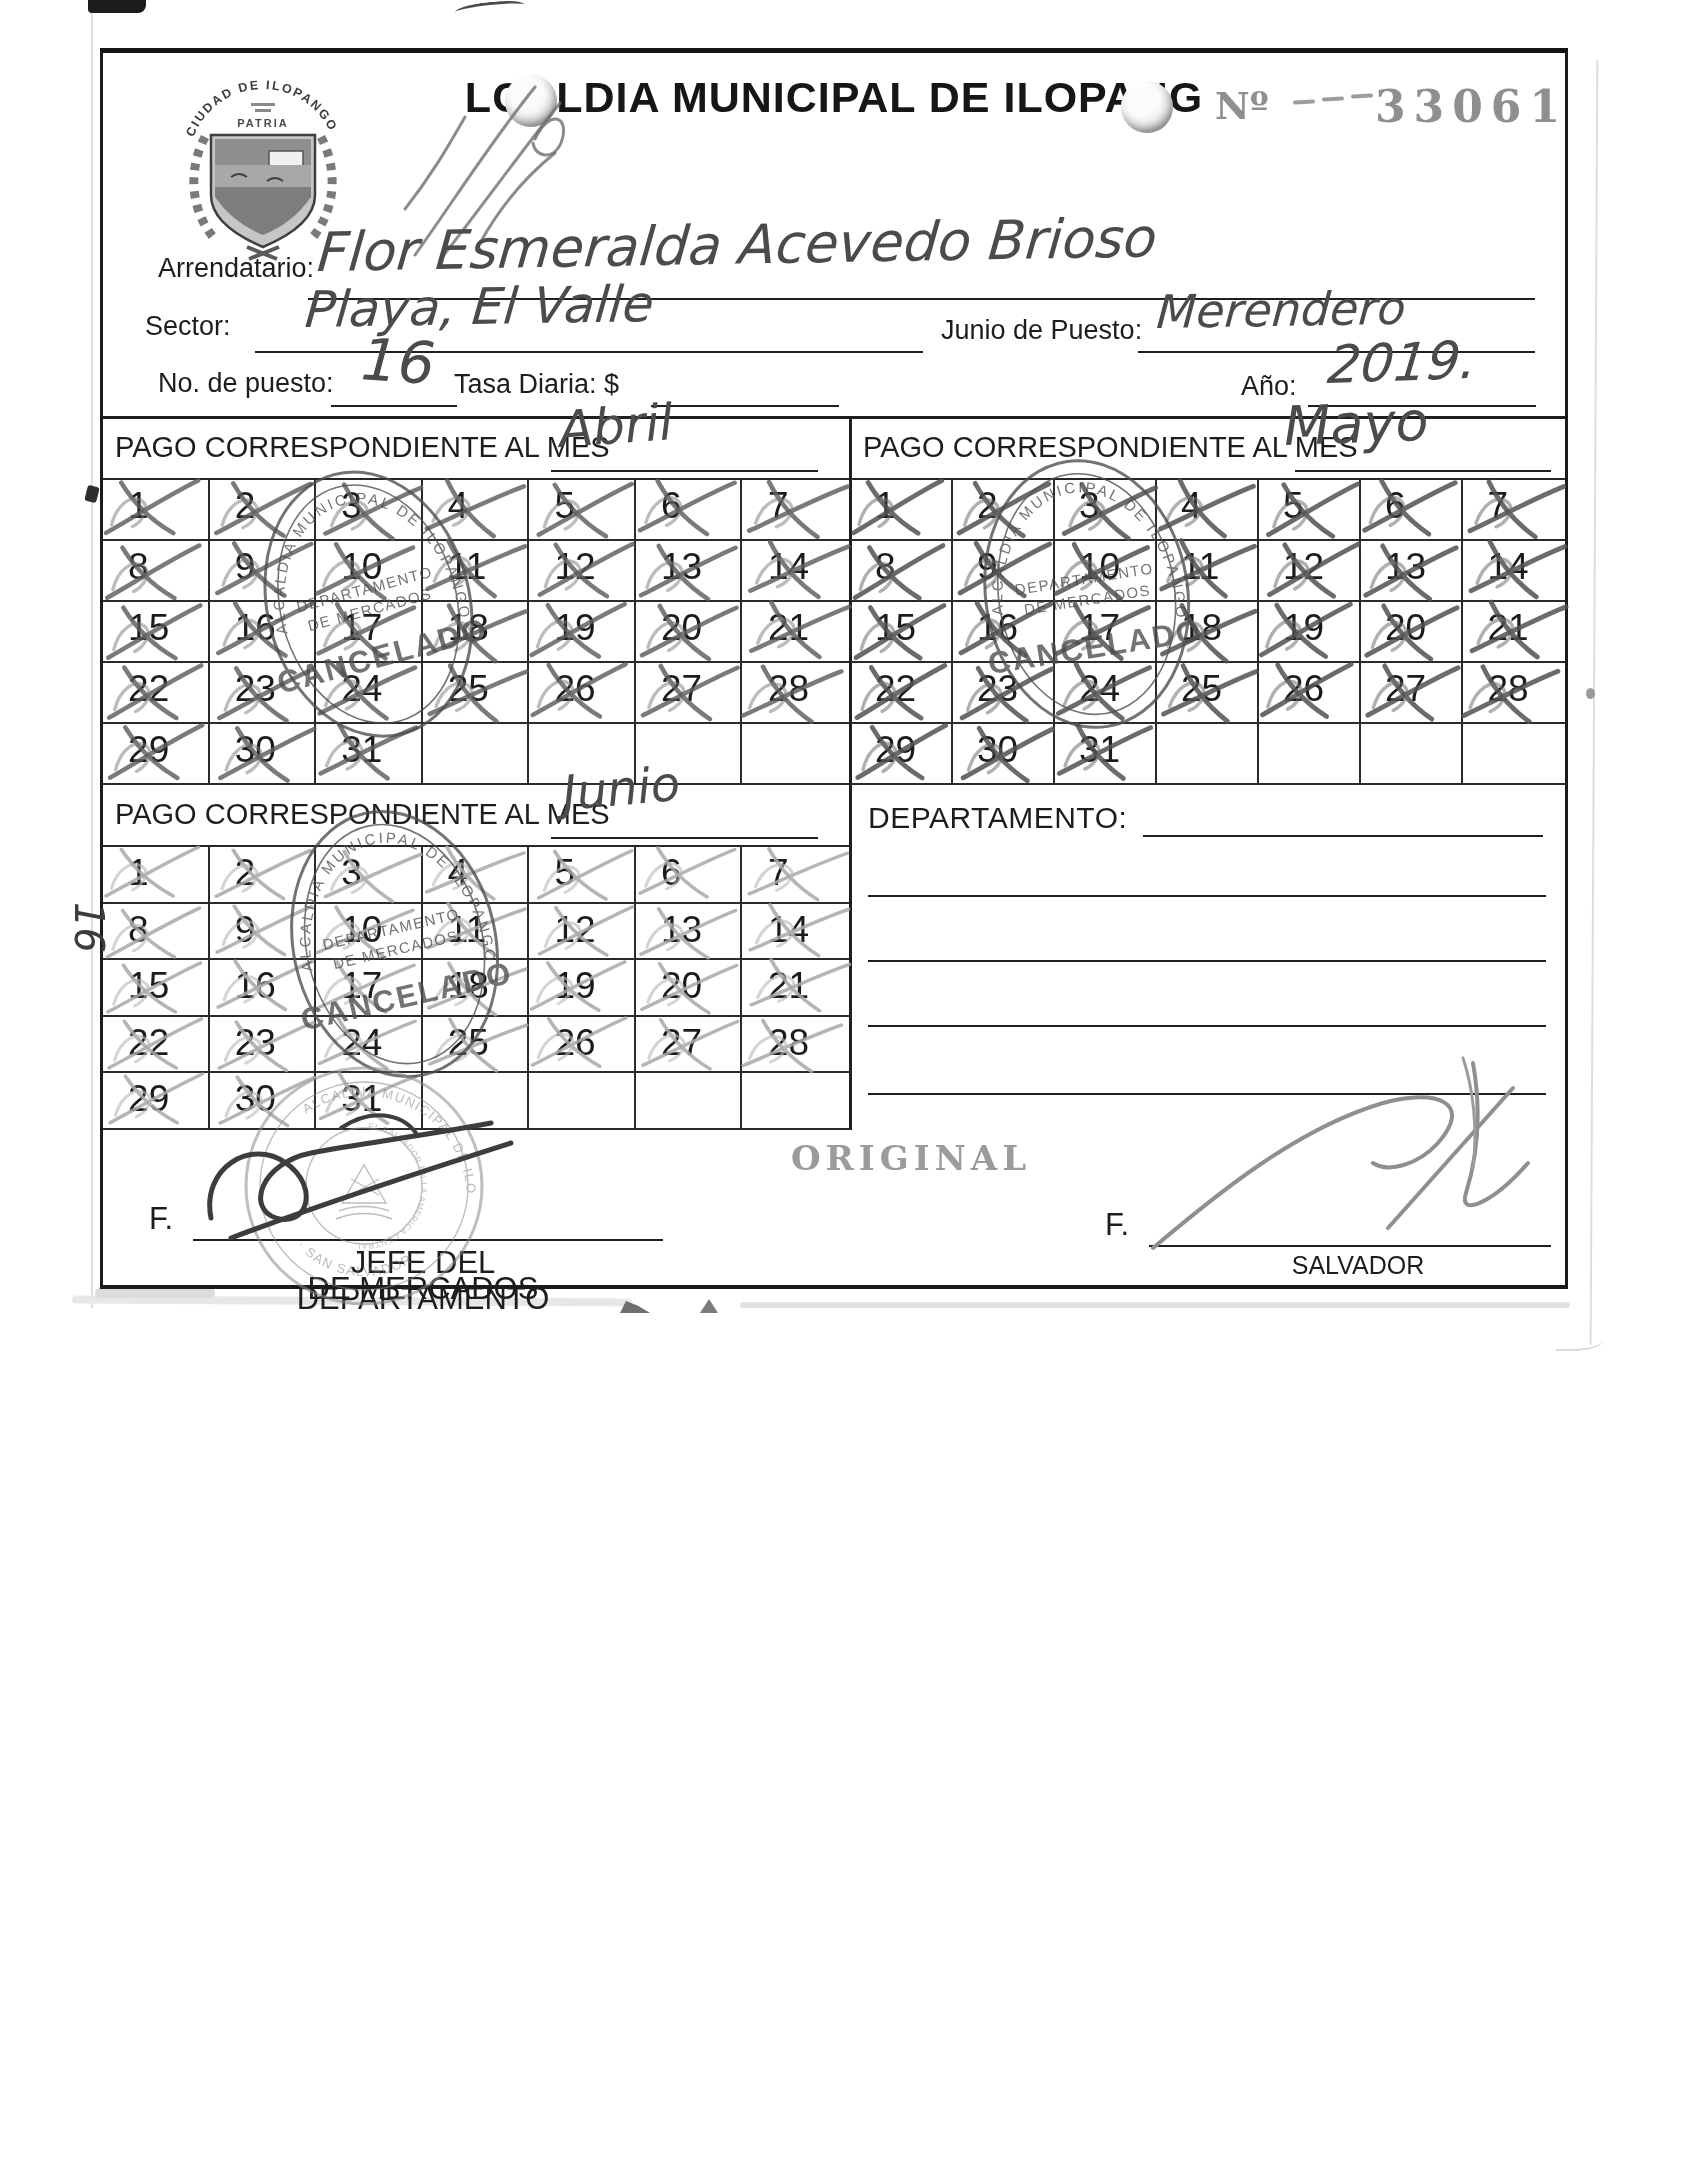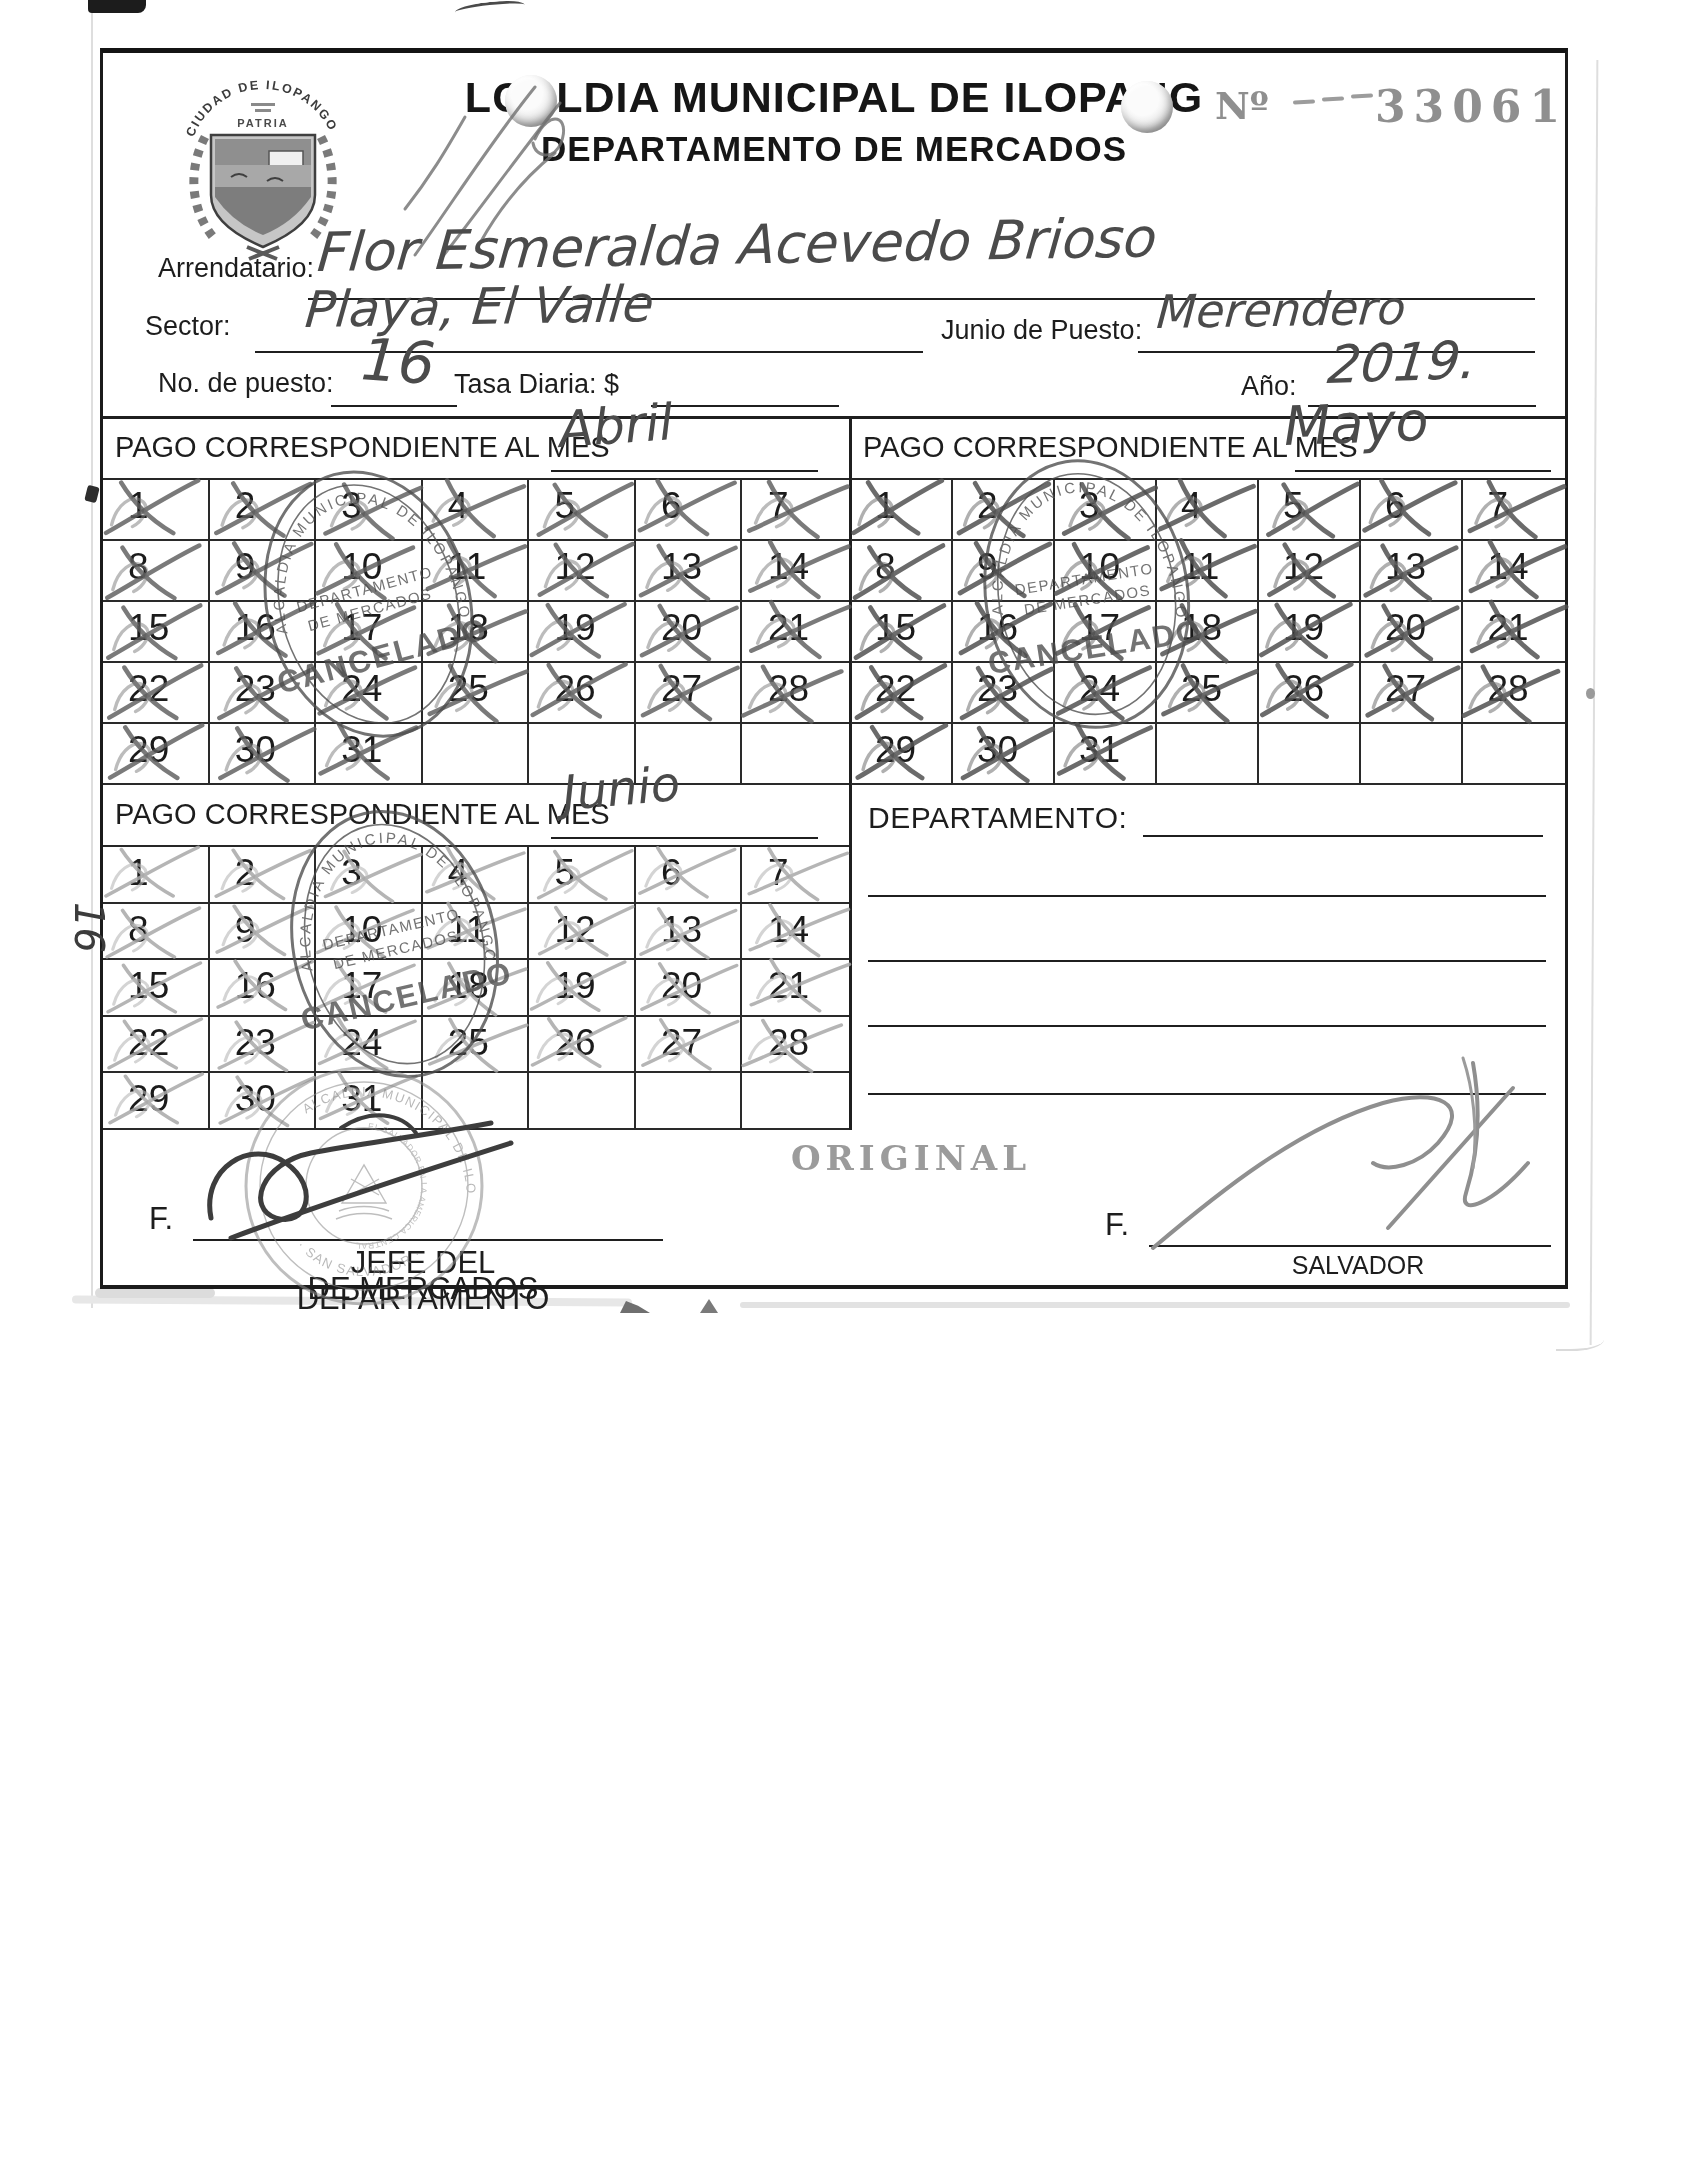--- a/index.html
+++ b/index.html
@@ -122,21 +122,20 @@
 
     <svg class="abs note-scribble" style="left:282px;top:4px;z-index:6;" width="218" height="208" viewBox="0 0 218 208">
       <path d="M30,198 C70,142 105,86 150,30"></path>
       <path d="M55,203 C95,152 135,96 175,46"></path>
       <path d="M95,186 C115,150 140,120 170,96"></path>
       <path d="M150,82 C165,50 186,60 176,86 C168,104 150,100 148,86"></path>
       <path d="M20,152 C45,120 60,95 80,60"></path>
     </svg>
 
     <div class="title1">LCALDIA MUNICIPAL DE ILOPANG</div>
-    <div class="title2">DEPARTAMENTO DE MERCADOS</div>
     <div class="punch" style="left:402px;top:22px;"></div>
     <div class="punch" style="left:1018px;top:28px;"></div>
 
     <div class="receipt-no" style="left:1112px;top:30px;font-size:38px;">Nº</div>
     <div class="dash" style="left:1190px;top:47px;width:22px;transform:rotate(-3deg);"></div>
     <div class="dash" style="left:1219px;top:44px;width:22px;transform:rotate(-3deg);"></div>
     <div class="dash" style="left:1248px;top:41px;width:22px;transform:rotate(-3deg);"></div>
     <div class="receipt-no" style="left:1272px;top:28px;font-size:44px;letter-spacing:8px;">33061</div>
 
     <div class="abs lbl" style="left:55px;top:200px;">Arrendatario:</div>

